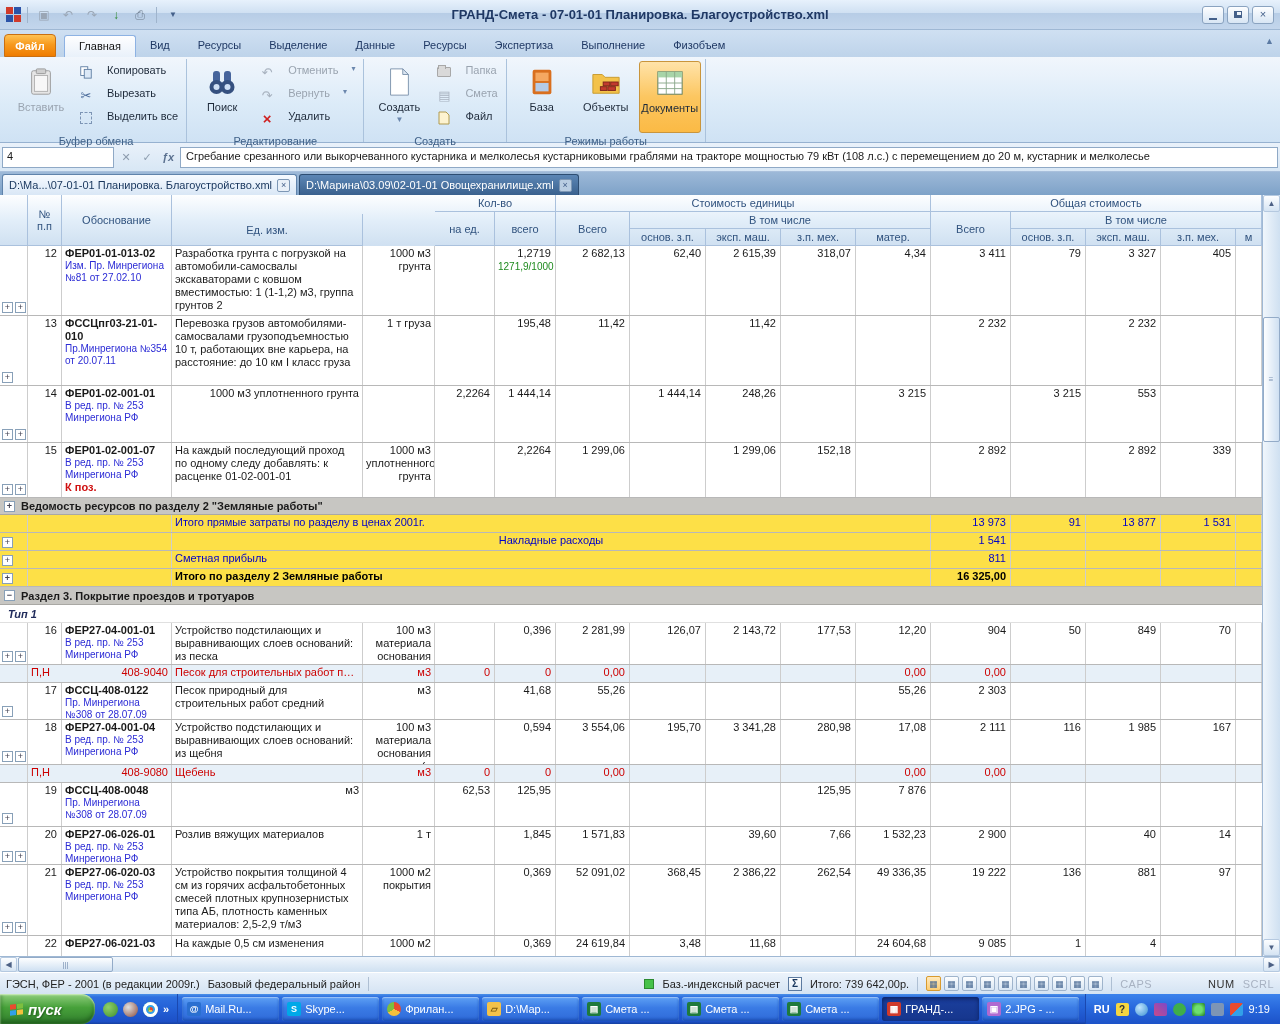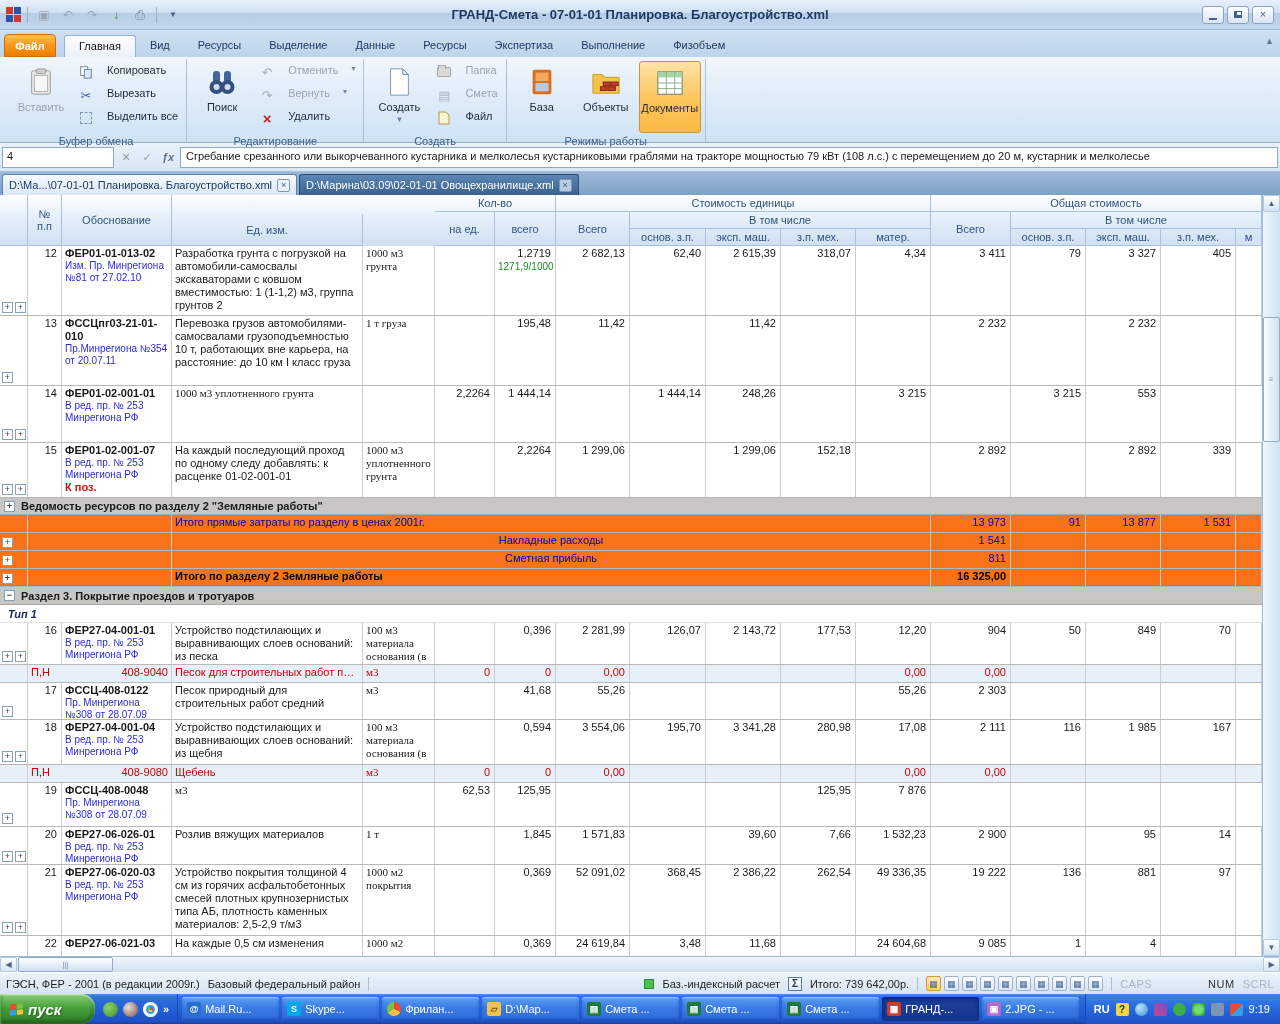--- a/index.html
+++ b/index.html
@@ -82,35 +82,35 @@
   #grid { width:1262px; }
   .grid-cols { display:grid; grid-template-columns:28px 34px 110px 191px 72px 60px 61px 74px 76px 75px 75px 75px 80px 75px 75px 75px 26px; }
   #thead { height:51px; grid-template-rows:17px 17px 17px;
     background:linear-gradient(#fdfeff,#e2eef9 50%,#cfe0f1); color:#30527e; }
   #thead .hc { border-right:1px solid #aac1dd; border-bottom:1px solid #aac1dd;
     display:flex; align-items:center; justify-content:center; text-align:center; overflow:hidden; white-space:pre-line; line-height:12px; }
   #tbody-wrap { height:710px; overflow:hidden; }
   .trow { border-bottom:1px solid #b8b8b8; background:#fff; }
   .tc { border-right:1px solid #cdcdcd; padding:1px 3px; overflow:hidden; line-height:13px; }
   .tc.num { text-align:right; padding-right:4px; }
-  .tc.center { text-align:left;font-family:Liberation Serif, serif; }
+  .tc.center { text-align:right; }
   .tc.val { text-align:right; padding-right:4px; }
   .code { font-weight:bold; }
   .note { color:#2b2bd5; font-size:10px; line-height:12px; }
   .kpos { color:#cf1010; font-weight:bold; }
   .green { color:#1f8a1f; font-size:10px; }
   .gutter { position:relative; border-right:1px solid #cdcdcd; }
   .gutter .boxes { position:absolute; left:2px; bottom:2px; display:flex; gap:2px; }
   .exp-box { width:11px; height:11px; border:1px solid #88a0b8; background:#fff; color:#445; font-size:9px;
     line-height:9px; text-align:center; }
   .row-section { background:#c7c6c2; display:flex; align-items:center; gap:6px; padding:0 4px;
     font-weight:bold; border-bottom:1px solid #a9a8a4; }
   .row-type { display:flex; align-items:center; padding:8px 8px; font-weight:bold; font-style:italic; color:#1f2a5a;
     border-bottom:1px solid #e0e0e0; }
-  .row-summary { background:#f97316; color:#0000c8; }
+  .row-summary { background:#fde047; color:#0000c8; }
   .row-summary .tc { border-right:1px solid #cdcdcd; border-bottom:none; }
   .row-summary.bold-row { color:#000; font-weight:bold; }
   .row-resource { background:#e7f0f8; color:#cc0000; }
   .combo { display:flex; justify-content:space-between; }
 
   
   #vscroll { width:18px; background:linear-gradient(90deg,#f0f6fc,#cfe0f1); border-left:1px solid #9fb8d4;
     display:flex; flex-direction:column; }
   .sc-arrow { height:17px; display:flex; align-items:center; justify-content:center; color:#4d6185; font-size:8px;
     border:1px solid #b5c9e0; background:linear-gradient(#fdfeff,#d5e4f3); border-radius:2px; }
@@ -552,21 +552,21 @@
           <div class="tc val"></div>
           <div class="tc"></div>
         </div>
         <div class="grid-cols trow row-summary" style="height: 18px;">
           <div class="gutter tc" style="padding: 0px;">
             <span class="boxes">
               <span class="exp-box">+</span>
             </span>
           </div>
           <div class="tc" style="grid-column: 2 / 4;"></div>
-          <div class="tc" style="grid-column: 4 / 13; text-align: center;">Сметная прибыль</div>
+          <div class="tc" style="grid-column: 4 / 13;">Сметная прибыль</div>
           <div class="tc val">811</div>
           <div class="tc val"></div>
           <div class="tc val"></div>
           <div class="tc val"></div>
           <div class="tc"></div>
         </div>
         <div class="grid-cols trow row-summary bold-row" style="height: 18px;">
           <div class="gutter tc" style="padding: 0px;">
             <span class="boxes">
               <span class="exp-box">+</span>
@@ -760,21 +760,21 @@
           <div class="tc val">
             <div>1,845</div>
           </div>
           <div class="tc val">1 571,83</div>
           <div class="tc val"></div>
           <div class="tc val">39,60</div>
           <div class="tc val">7,66</div>
           <div class="tc val">1 532,23</div>
           <div class="tc val">2 900</div>
           <div class="tc val"></div>
-          <div class="tc val">95</div>
+          <div class="tc val">40</div>
           <div class="tc val">14</div>
           <div class="tc"></div>
         </div>
         <div class="grid-cols trow" style="height: 71px;">
           <div class="gutter tc" style="padding: 0px;">
             <span class="boxes">
               <span class="exp-box">+</span>
               <span class="exp-box">+</span>
             </span>
           </div>

